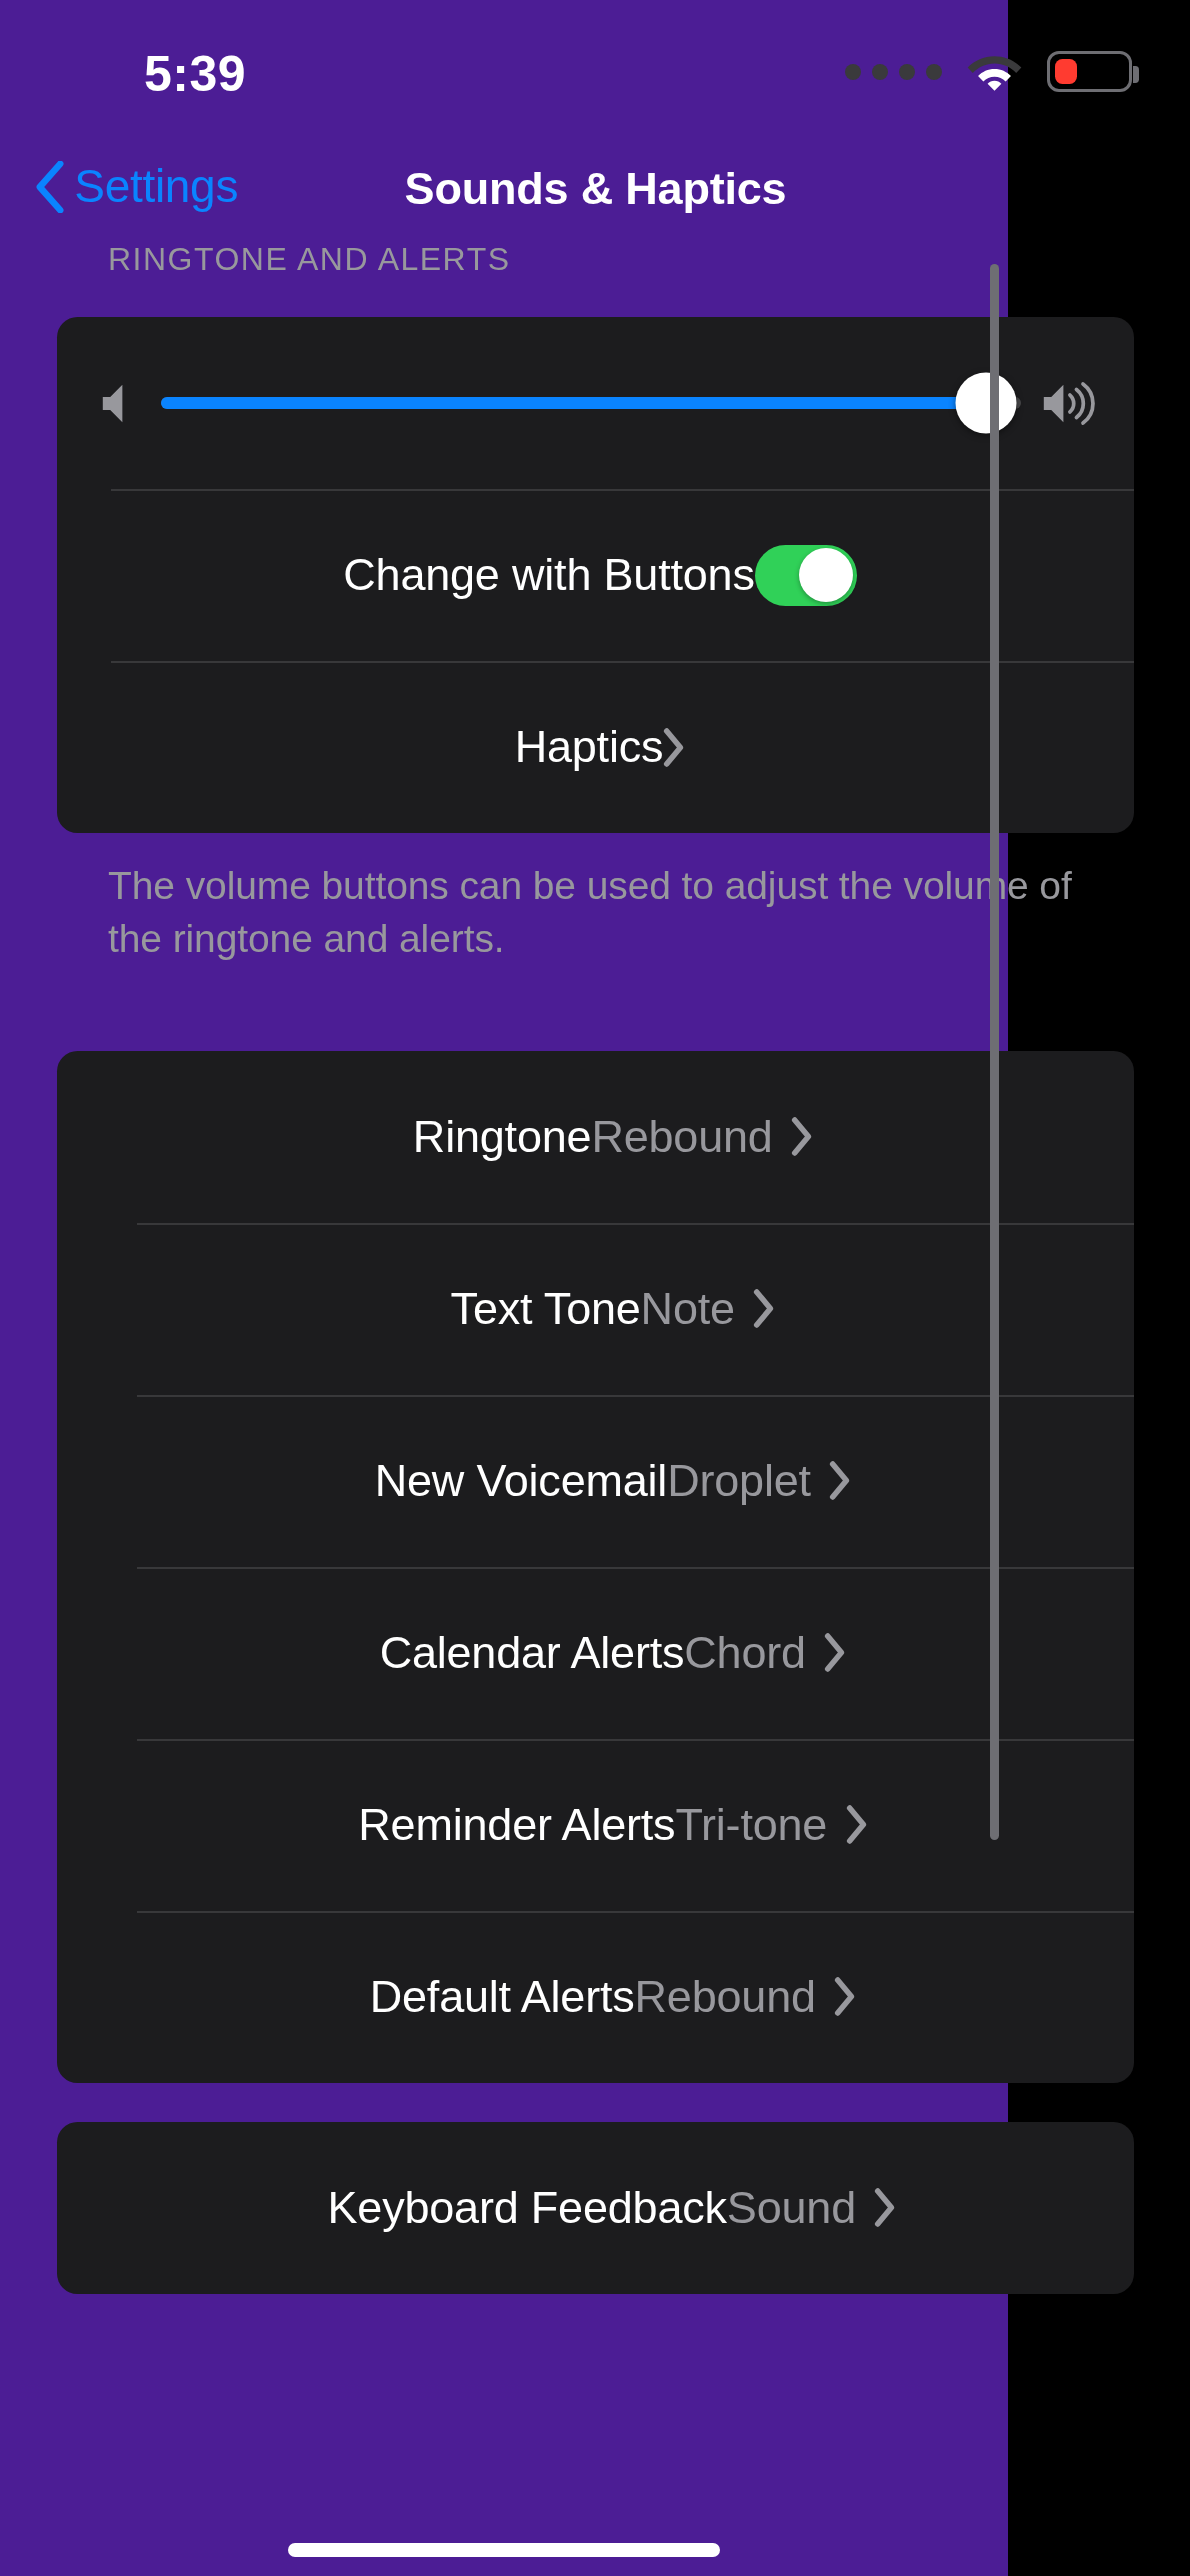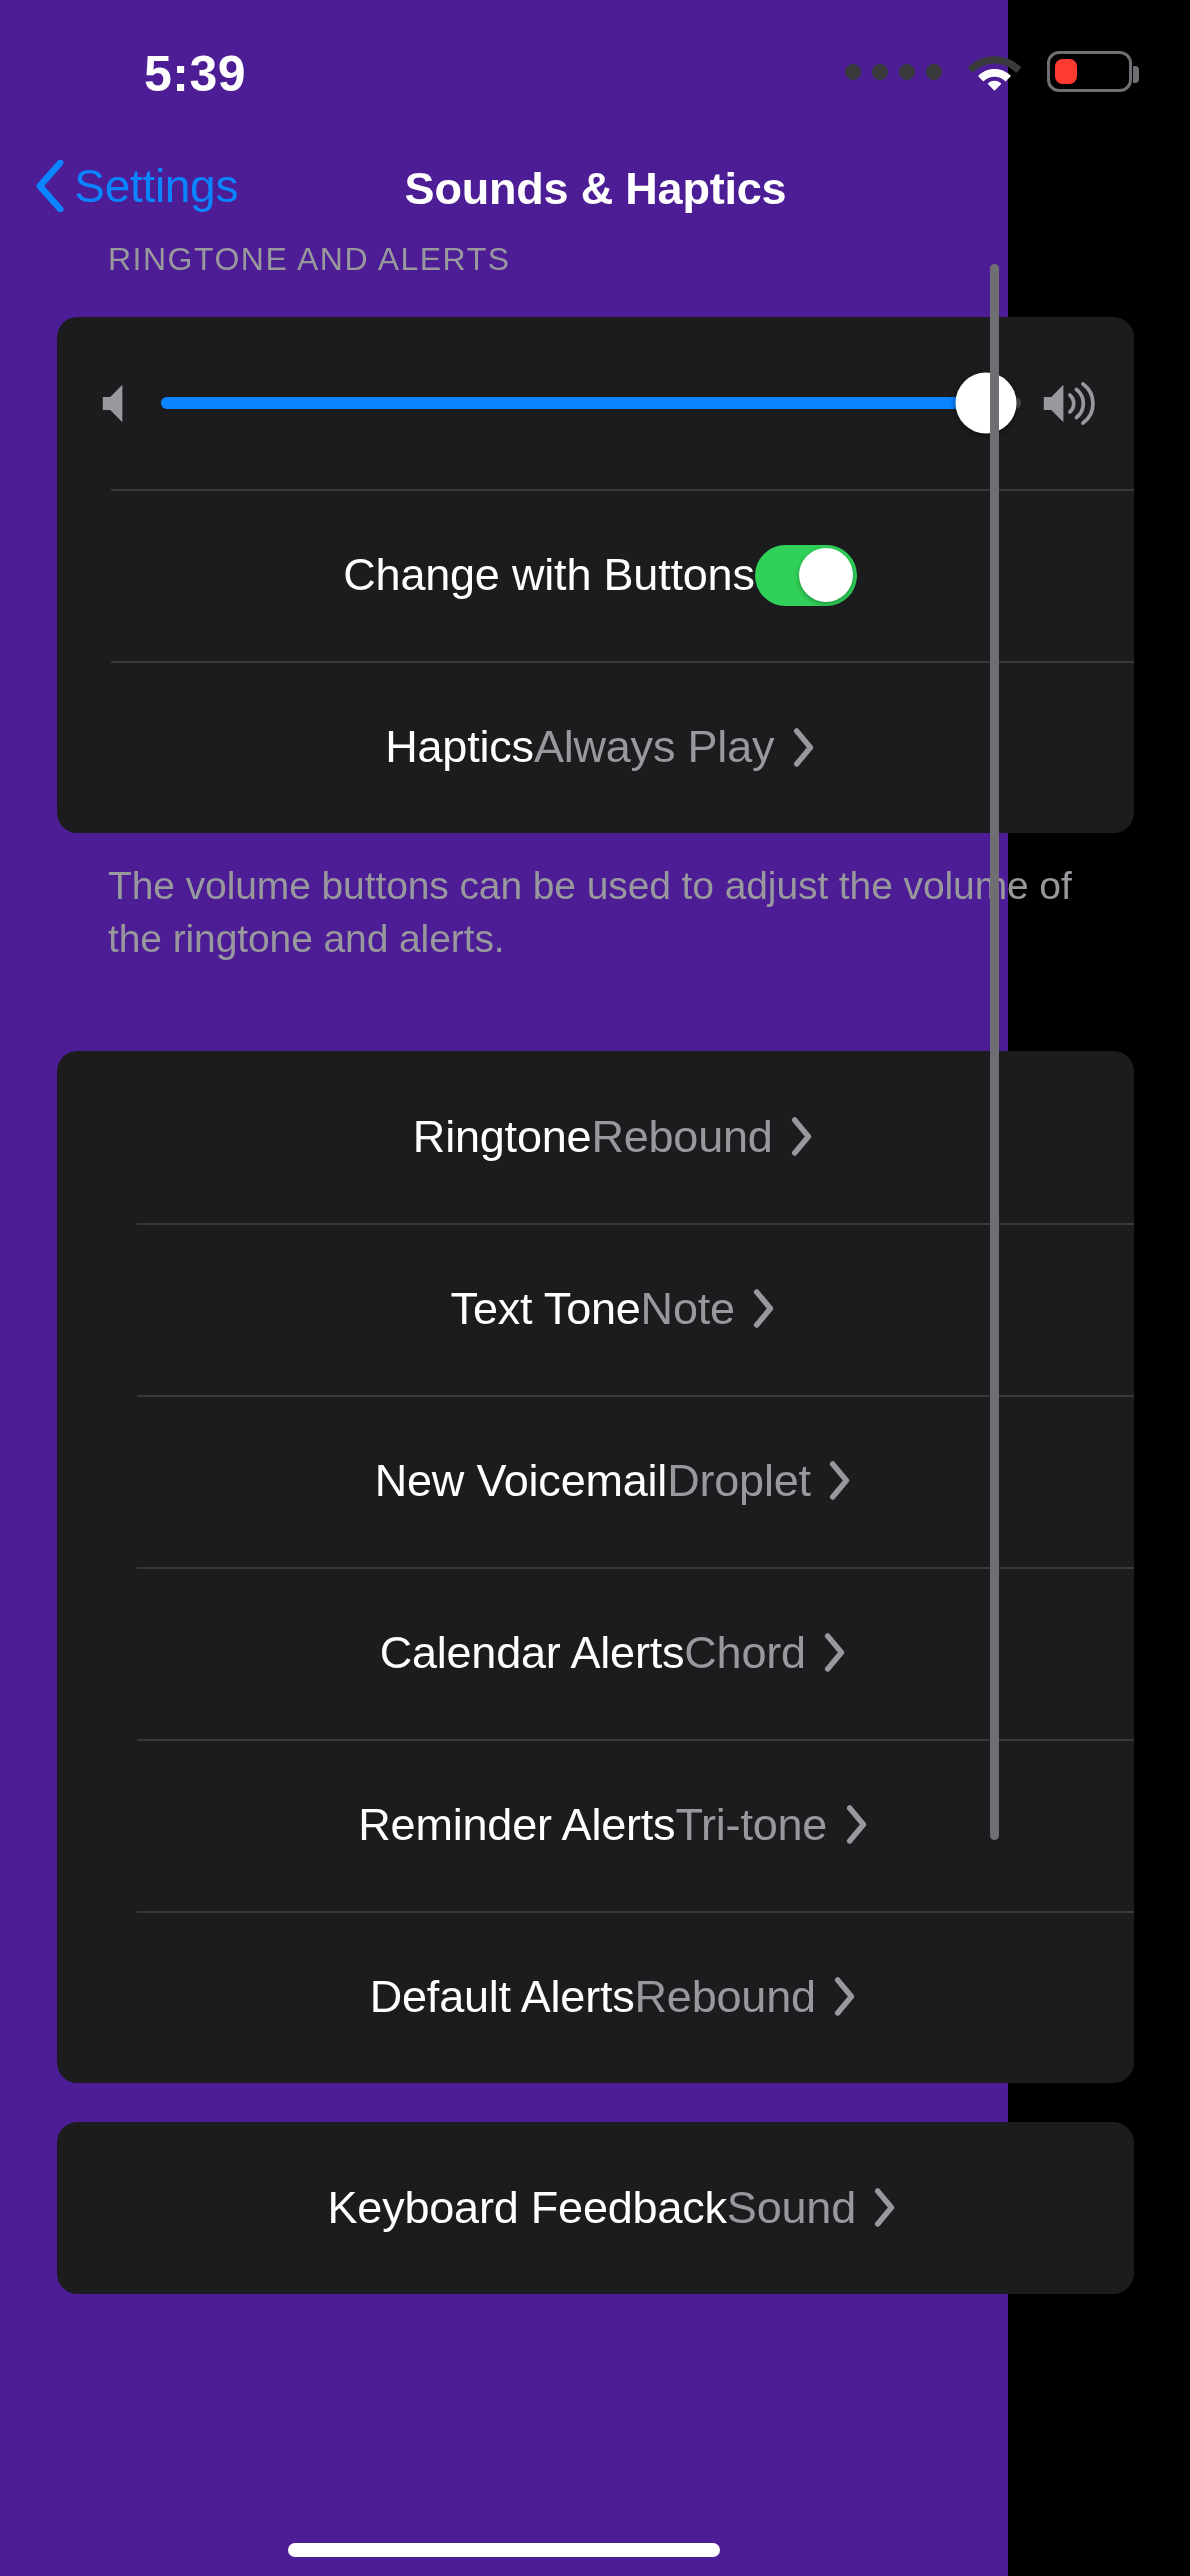--- a/index.html
+++ b/index.html
@@ -40,21 +40,21 @@
   }
   .batt-cap {
     position:absolute; right:-10.2px; top:12px;
     width:6.5px; height:16.7px; border-radius:0 3.7px 3.7px 0; background:#6e6e73;
   }
 
   
   .nav-bar { position:absolute; top:139px; left:0; width:1191px; height:102px; }
   .nav-back {
     position:absolute; left:35px; top:20.4px;
-    display:flex; align-items:center; gap:9.3px;
+    display:flex; align-items:flex-end; gap:9.3px;
     color:#0a84ff; cursor:pointer;
   }
   .nav-back .chev { display:block; }
   .nav-back-label { font-size:46px; font-weight:400; letter-spacing:-0.3px; }
   .nav-title {
     position:absolute; left:0; top:24px; width:1191px;
     text-align:center; font-size:45px; font-weight:700; color:#fff;
     letter-spacing:-0.2px;
   }
 
@@ -193,21 +193,20 @@
       <div class="row">
         <span class="row-label">Change with Buttons</span>
         <div class="toggle">
           <div class="toggle-knob"></div>
         </div>
       </div>
 
       <div class="row">
         <span class="row-label">Haptics</span>
         <div class="row-right">
-          <span class="row-value">Always Play</span>
           <svg class="chev-r" width="22" height="39" viewBox="0 0 24 42">
             <path d="M4 3 L19 21 L4 39" fill="none" stroke="#98989d" stroke-width="6" stroke-linecap="round" stroke-linejoin="round"></path>
           </svg>
         </div>
       </div>
 
     </div>
 
     <div class="footer-text">The volume buttons can be used to adjust the volume of the ringtone and alerts.</div>
 

